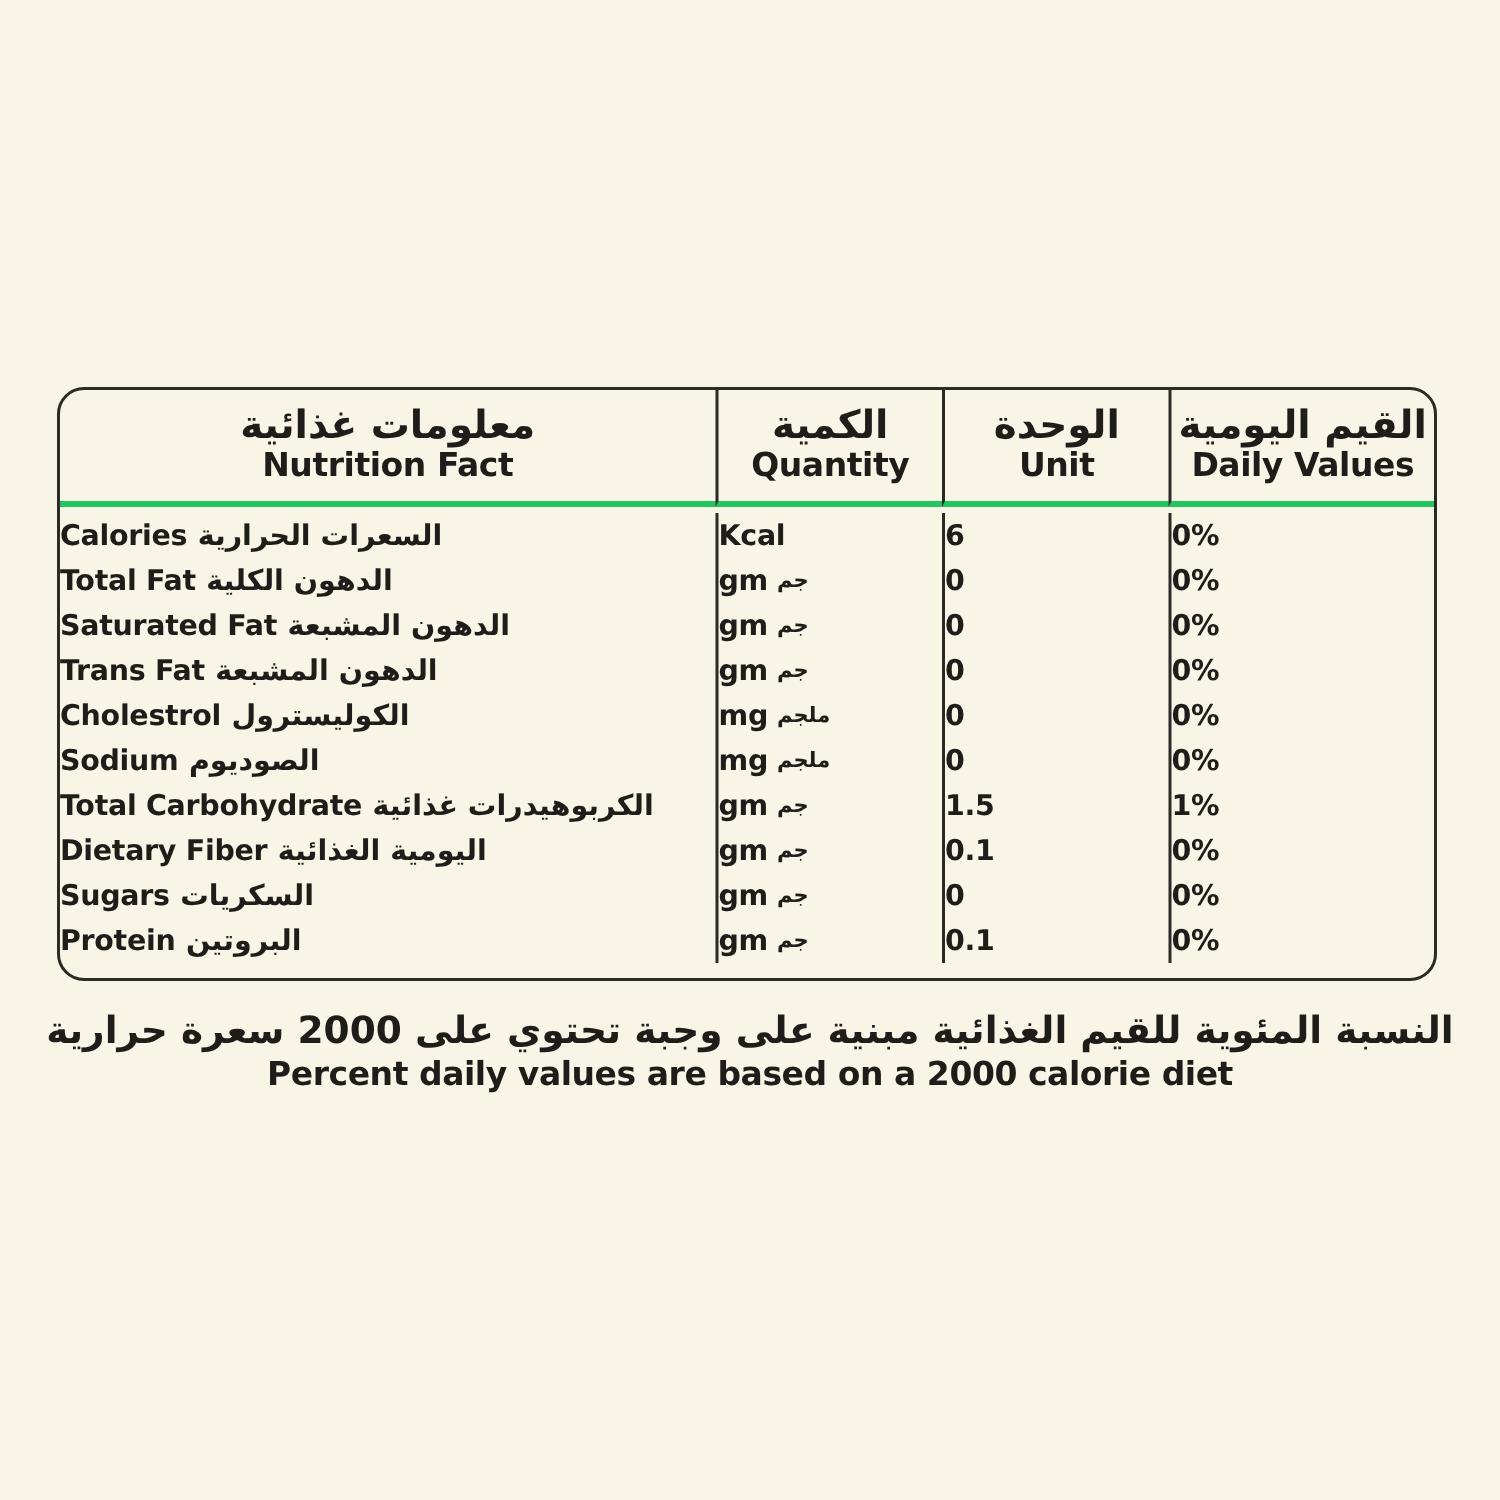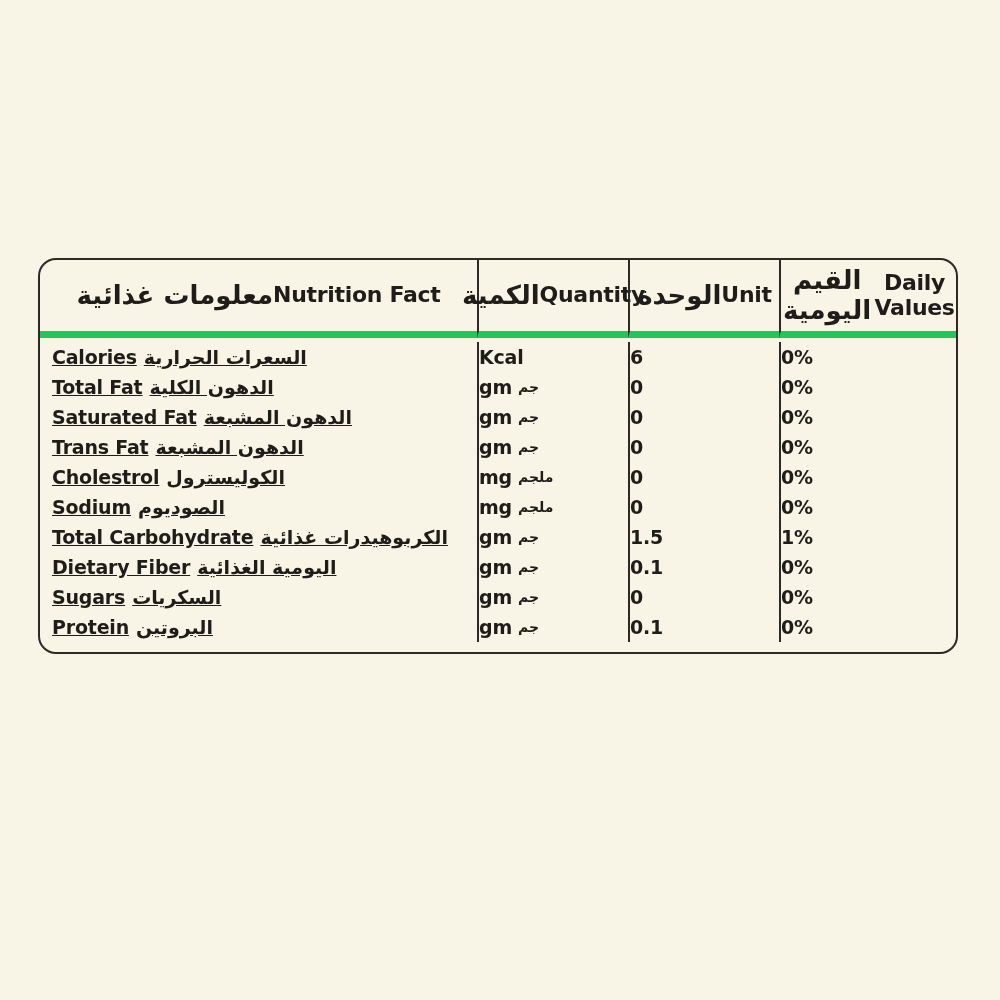--- a/index.html
+++ b/index.html
@@ -20,38 +20,38 @@
     background:#f8f5e7;
   }
   .grid{
     display:grid;
     grid-template-columns:437px 151px 151px 177px;
   }
   .cell{box-sizing:border-box;}
   .col-sep{border-left:2px solid #2b2a24;}
   .head-cell{
     height:78px;
-    border-bottom:7px solid #22c55e;
-    display:flex;
+    border-bottom:4px solid #22c55e;
+    display:flex;flex-direction:column;
     align-items:center;justify-content:center;
     text-align:center;
     line-height:1.12;
   }
   .head-ar{font-size:26px;font-weight:700;}
   .head-en{font-size:22px;font-weight:700;letter-spacing:-0.3px;}
   .body-grid{padding:4px 0 10px 0;}
   .row-contents{display:contents;}
   .body-cell{
     height:30px;
     display:flex;align-items:center;justify-content:flex-start;
     font-size:19px;font-weight:700;
     white-space:nowrap;
     letter-spacing:-0.2px;
   }
-  .body-cell.name{justify-content:flex-start;padding-left:12px;text-decoration:underline;}
+  .body-cell.name{justify-content:flex-start;}
   .unit-ar{margin-left:6px;font-size:14px;}
   .name-ar{margin-left:7px;}
   .footer-block{
     position:absolute;left:0;top:672px;width:1000px;
     text-align:center;
     line-height:1.2;
   }
   .footer-ar{font-size:25px;font-weight:700;direction:rtl;}
   .footer-en{font-size:22px;font-weight:700;letter-spacing:-0.3px;margin-top:2px;}
 </style>
@@ -248,14 +248,18 @@
           <span>0.1</span>
         </div>
         <div class="cell body-cell col-sep">
           <span>0%</span>
         </div>
       </div>
     </div>
 
   </div>
 
+  <div class="footer-block">
+    <div class="footer-ar">النسبة المئوية للقيم الغذائية مبنية على وجبة تحتوي على 2000 سعرة حرارية</div>
+    <div class="footer-en">Percent daily values are based on a 2000 calorie diet</div>
+  </div>
 
 </div>
 
 </body></html>

